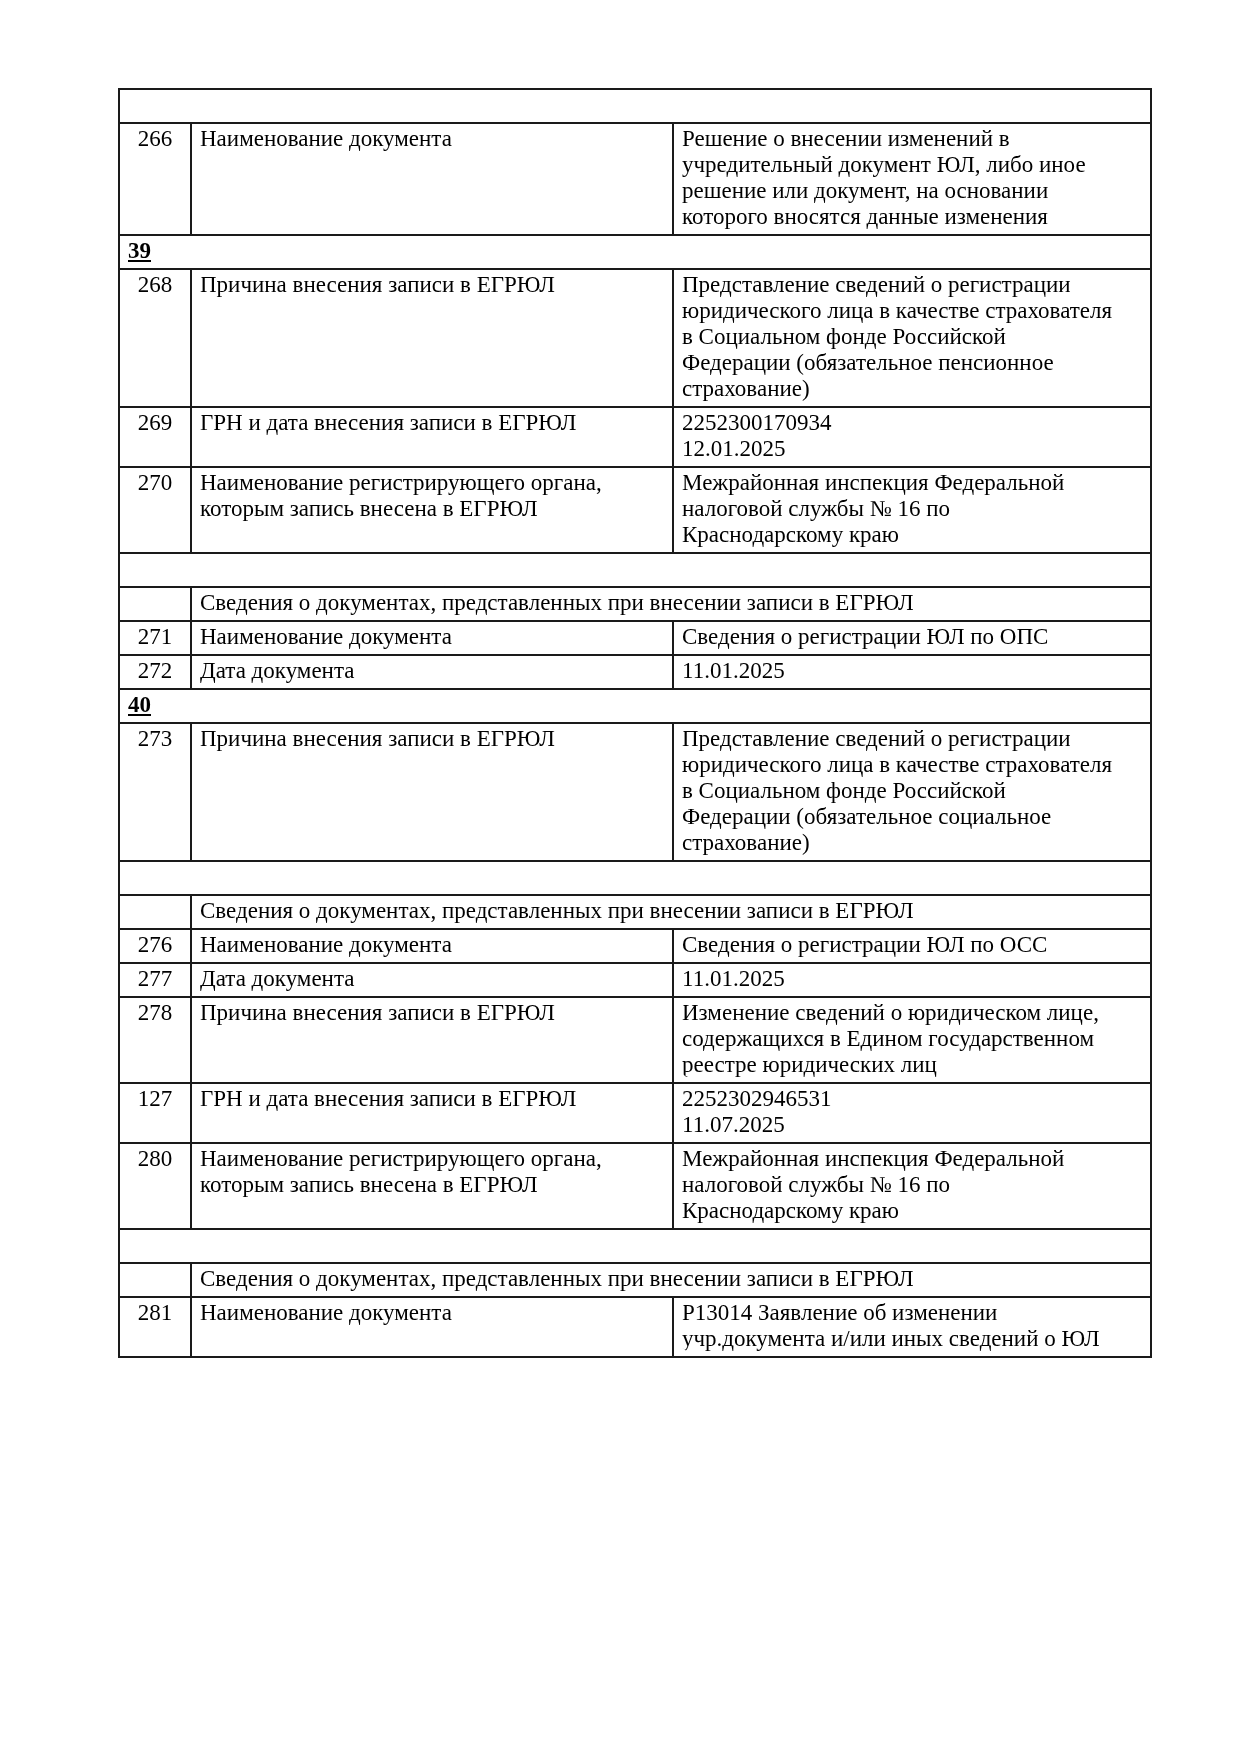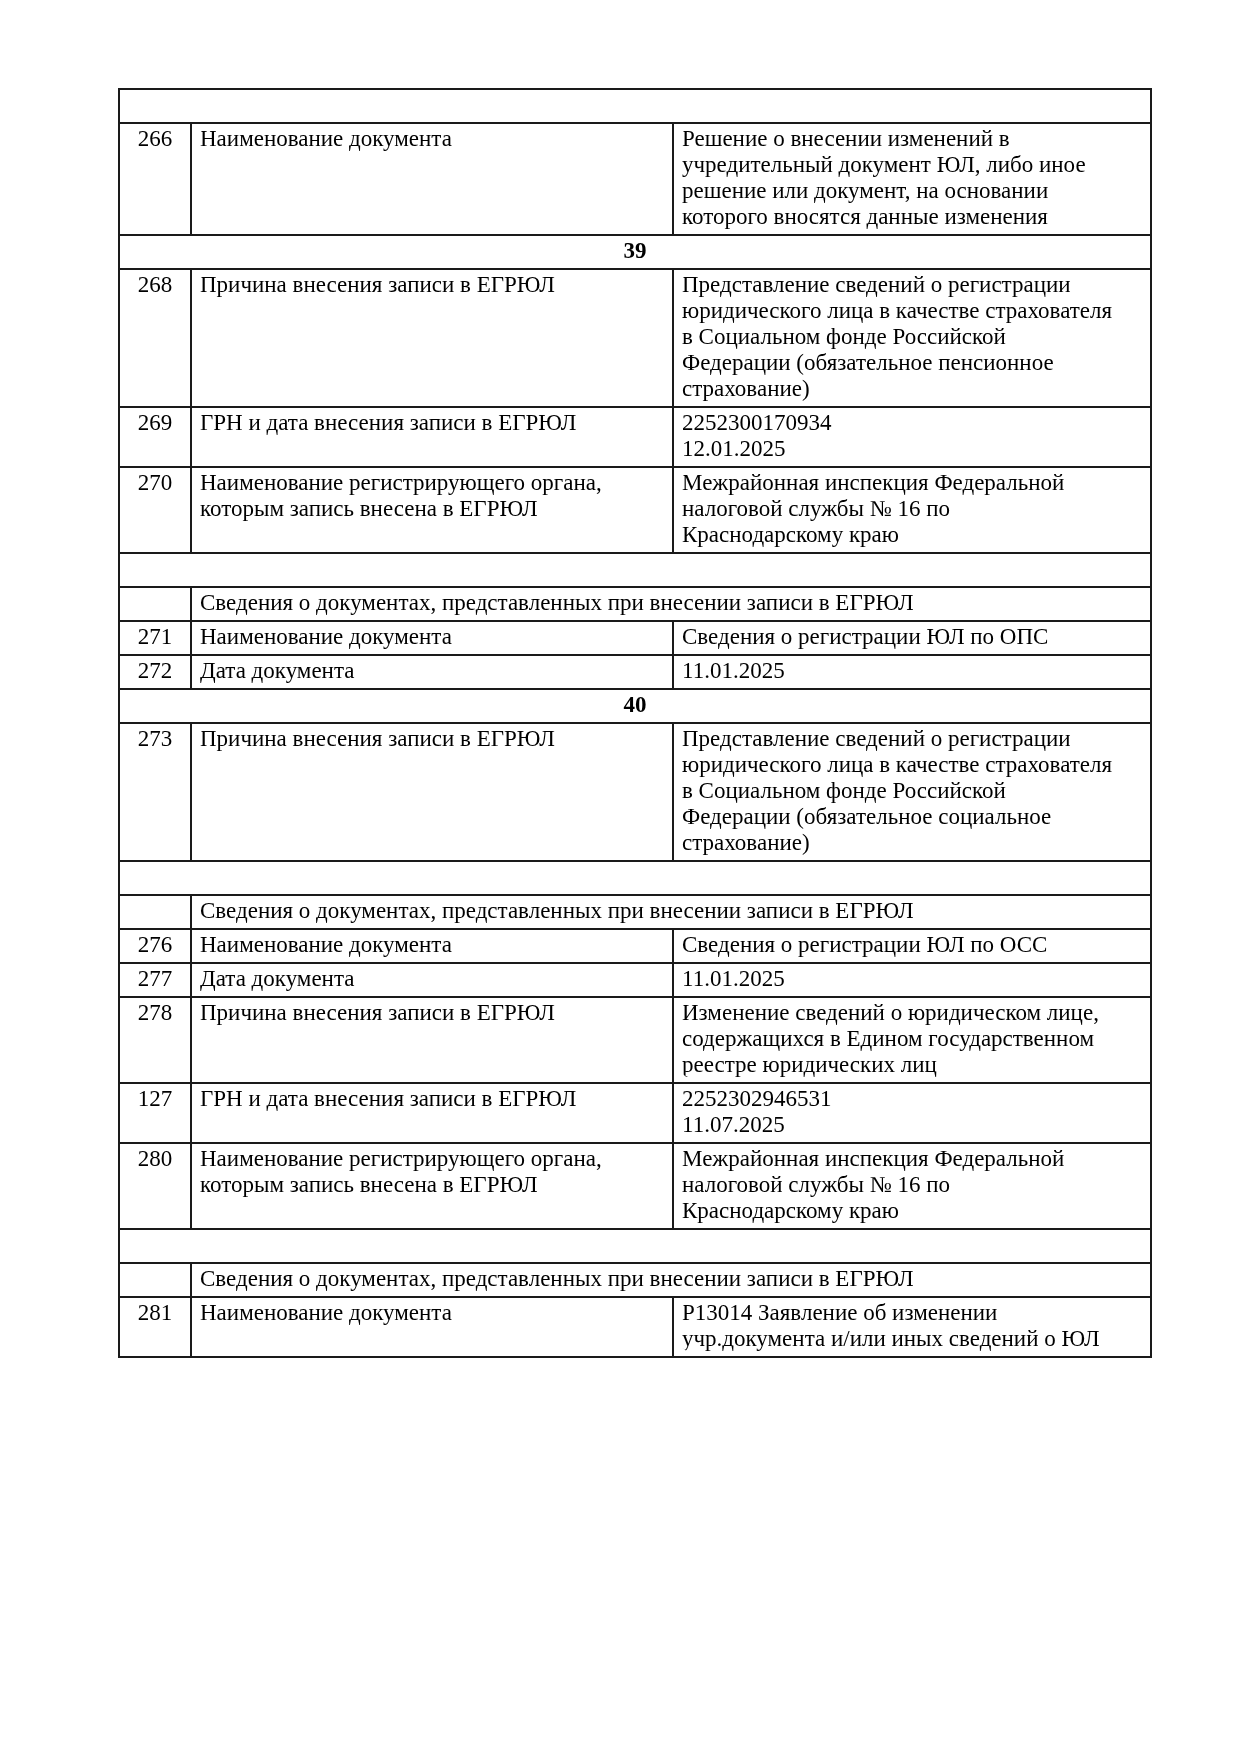--- a/index.html
+++ b/index.html
@@ -41,23 +41,23 @@
     padding-right: 2px;
   }
   td.label-cell, td.value-cell {
     white-space: pre-line;
     border-radius: 27px;
   }
   td.blank-cell {
     height: 26px;
   }
   td.section-cell {
-    text-align: center;
     font-weight: bold;
     padding-right: 60px;
+    text-decoration: underline;
   }
   td.docs-header-cell {
     white-space: nowrap;
   }
   .footer {
     position: absolute;
     left: 118px;
     width: 1050px;
     top: 1650px;
     font-size: 18px;

